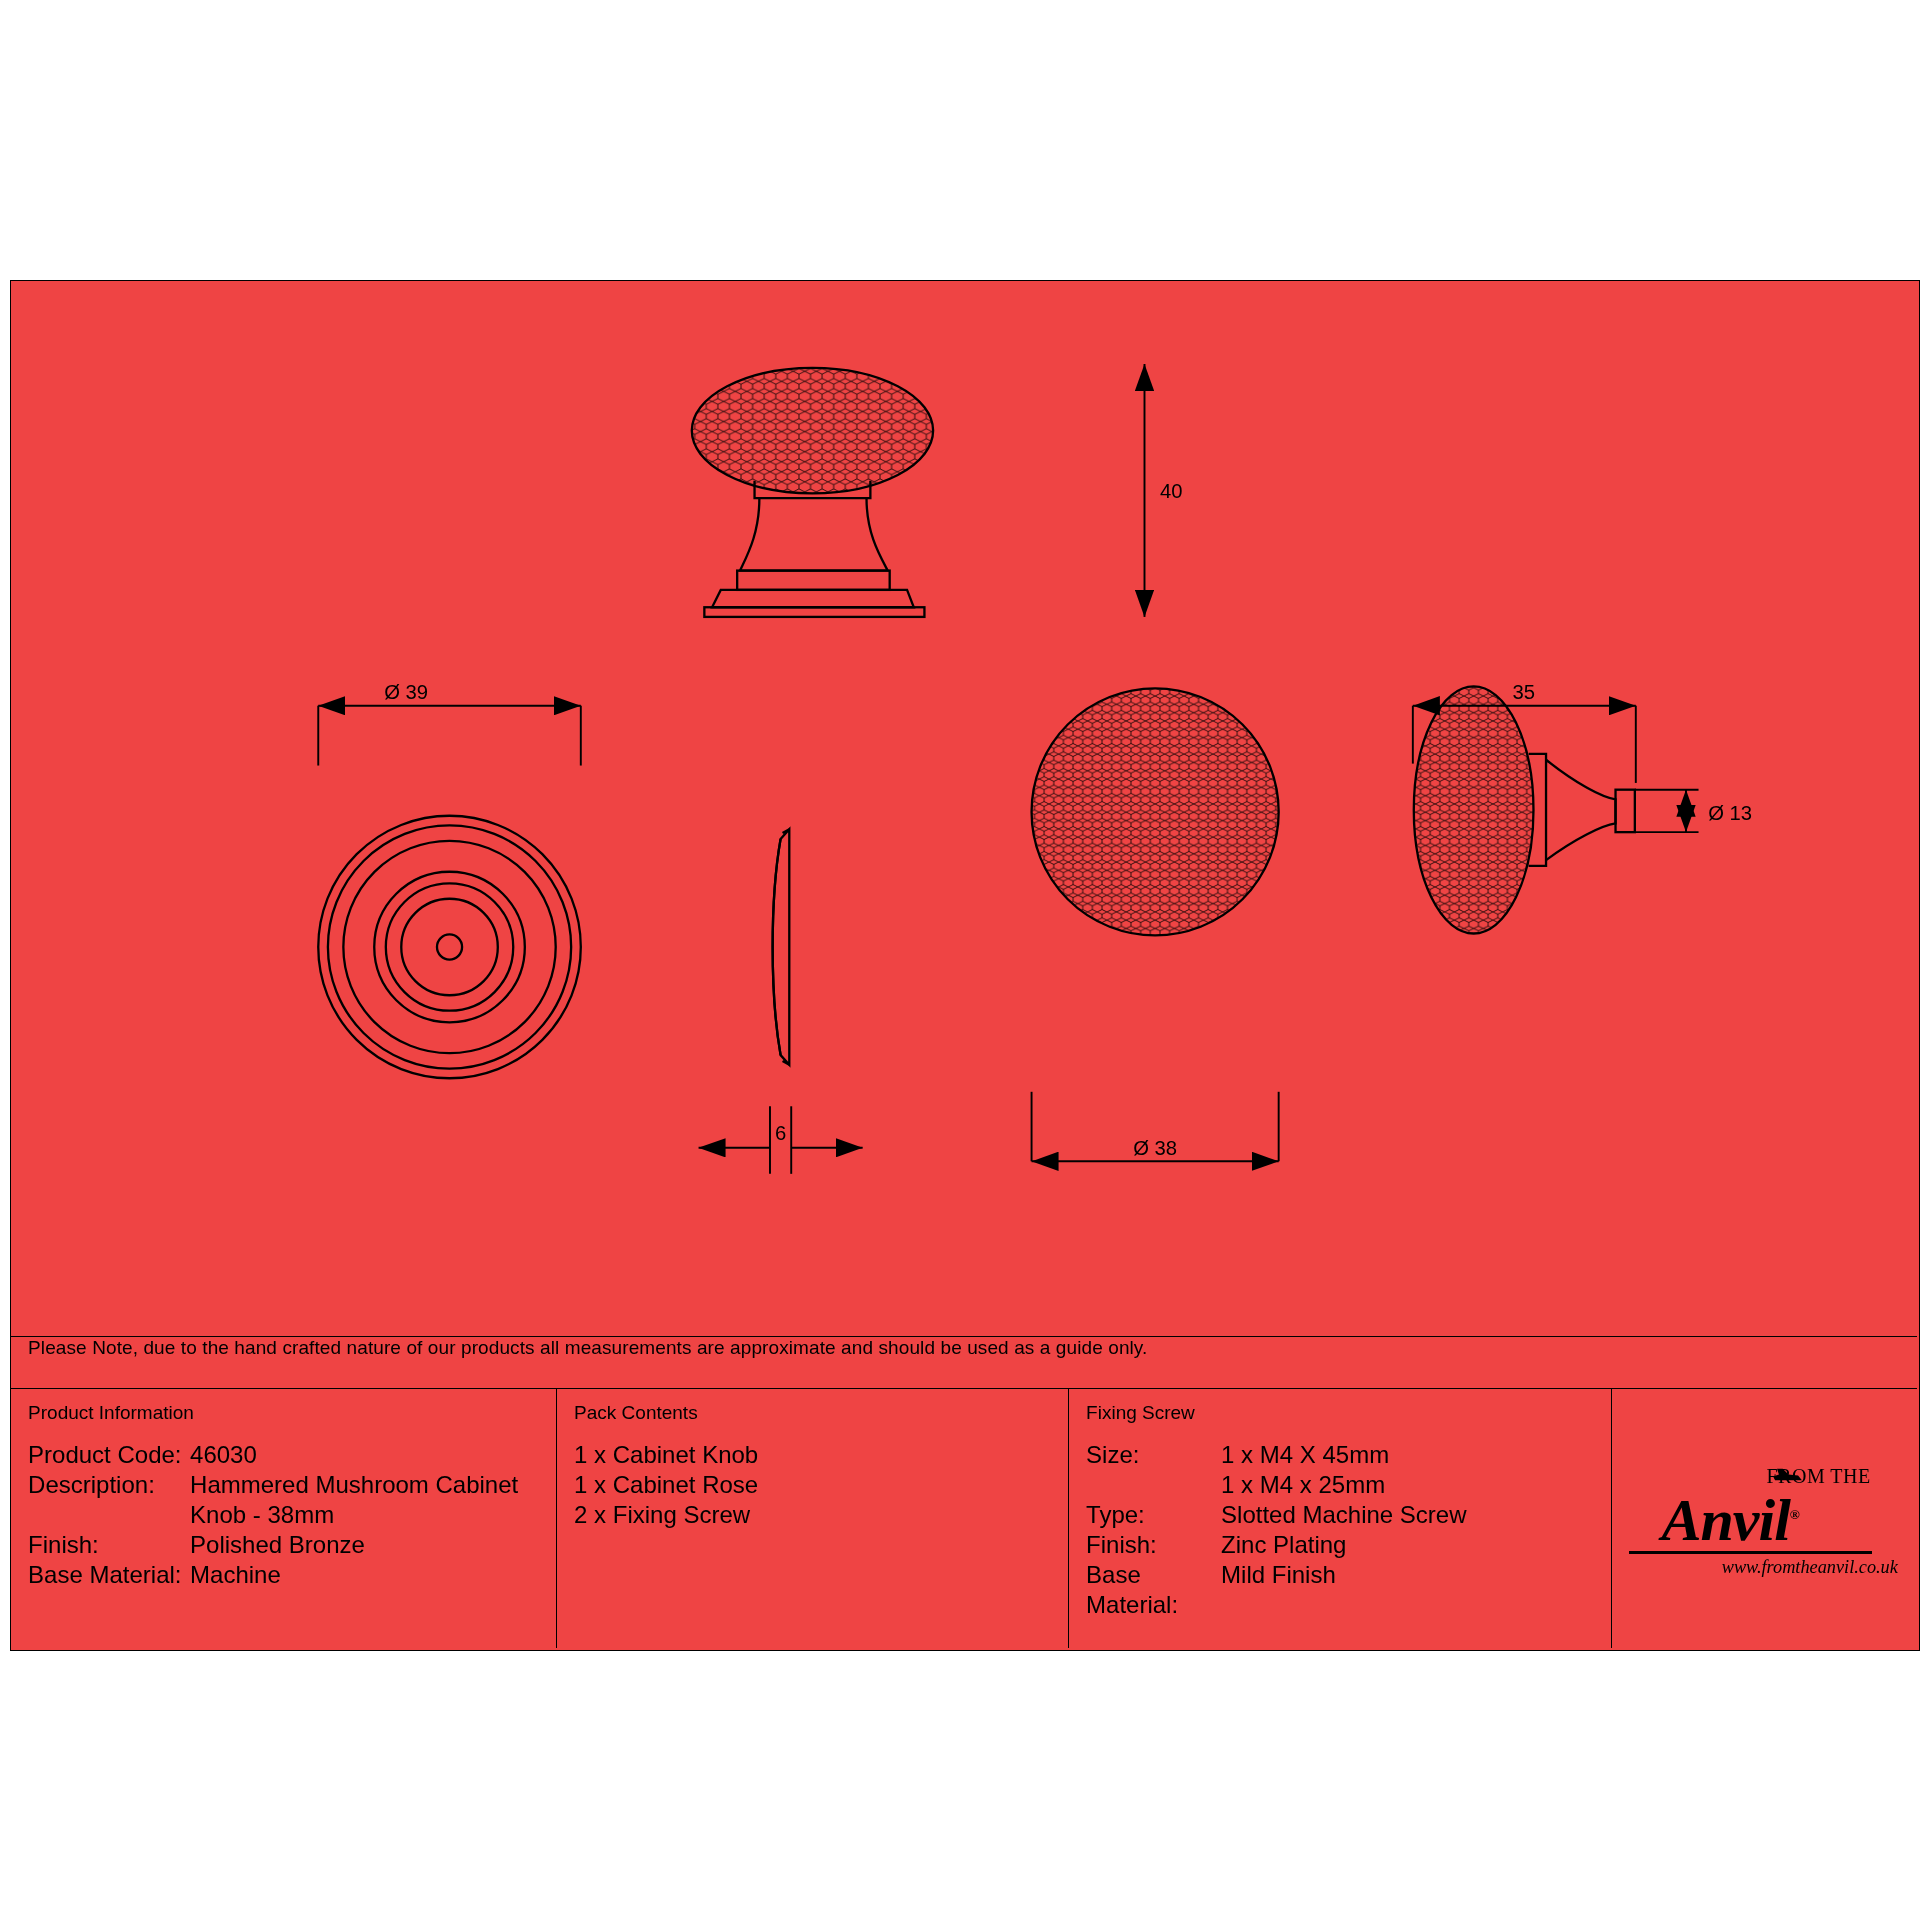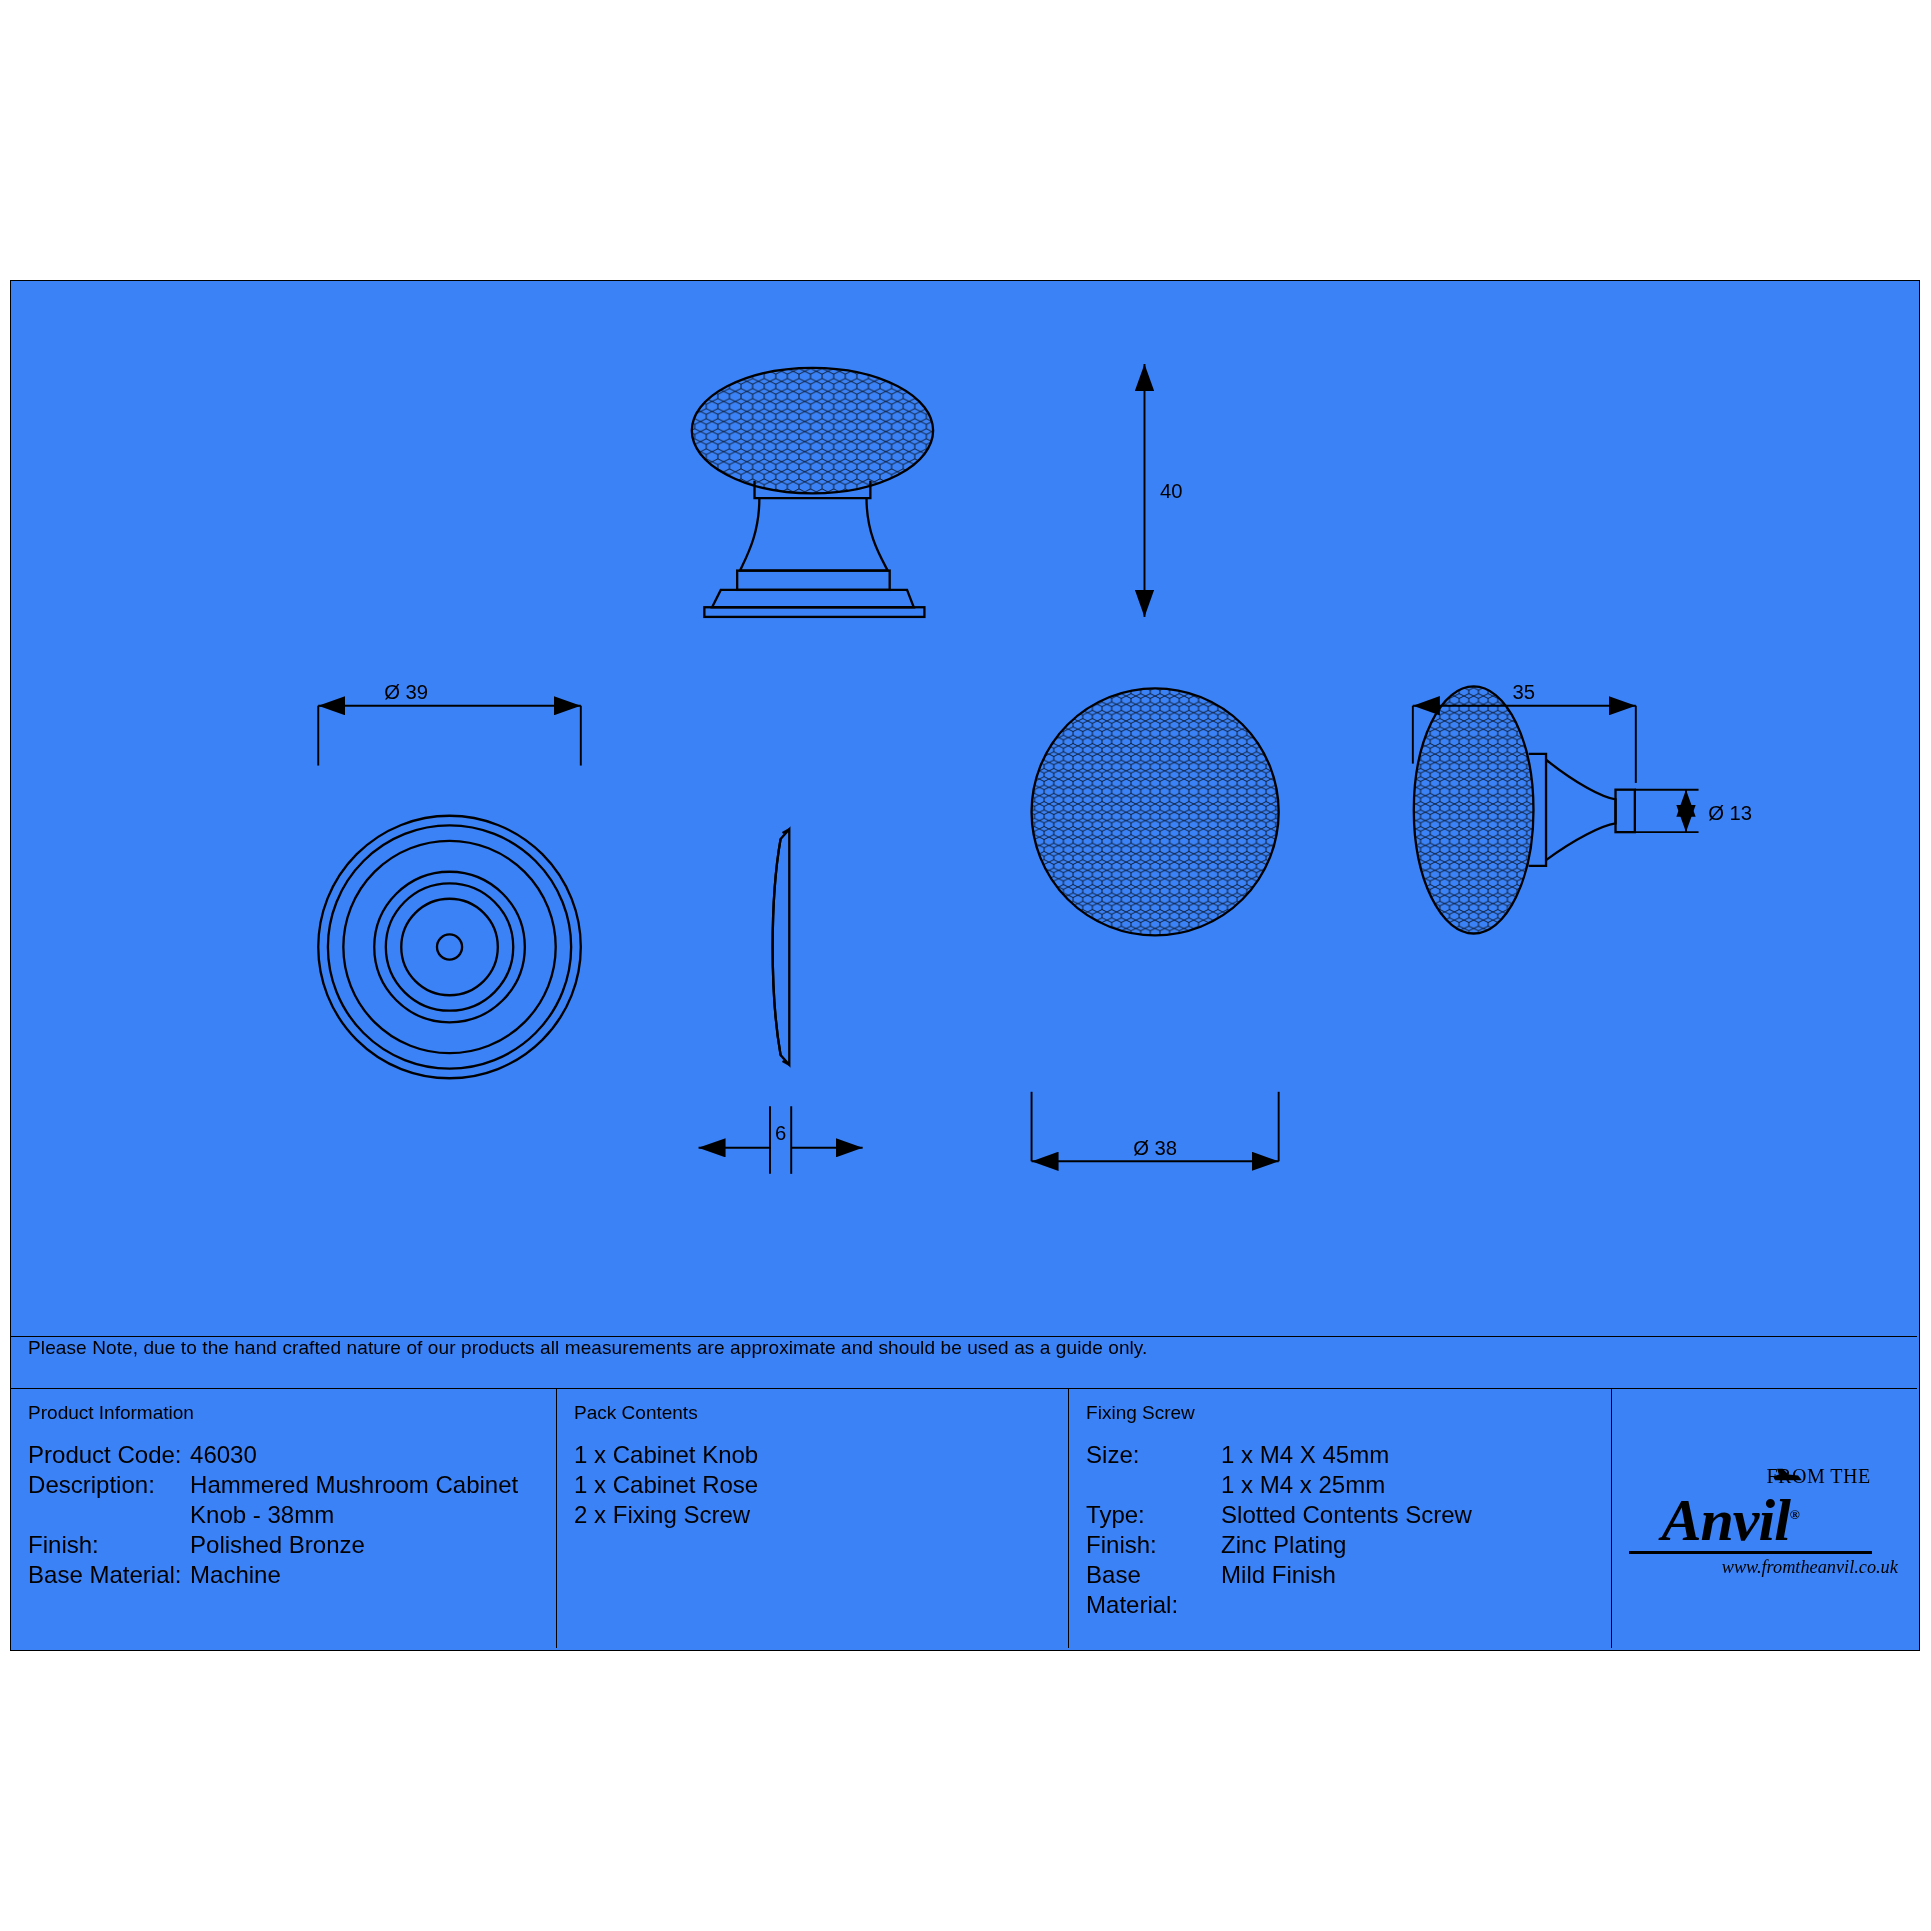--- a/index.html
+++ b/index.html
@@ -15,21 +15,21 @@
     overflow: hidden;
   }
   #sheet {
     position: absolute;
     left: 9.7px;
     top: 280px;
     width: 1910px;
     height: 1371px;
     border: 1.9px solid #000;
     box-sizing: border-box;
-    background: #3b82f6;
+    background: #ef4444;
   }
   .drawing-area {
     position: absolute;
     left: 0; top: 0;
     width: 1906px;
     height: 1055px;
   }
   svg.dwg { display:block; }
   .note-row {
     position: absolute;
@@ -315,21 +315,21 @@
         <div class="kv">
           <span class="k">Size:</span>
           <span class="v">1 x M4 X 45mm</span>
         </div>
         <div class="kv indent">
           <span class="k"></span>
           <span class="v">1 x M4 x 25mm</span>
         </div>
         <div class="kv">
           <span class="k">Type:</span>
-          <span class="v">Slotted Contents Screw</span>
+          <span class="v">Slotted Machine Screw</span>
         </div>
         <div class="kv">
           <span class="k">Finish:</span>
           <span class="v">Zinc Plating</span>
         </div>
         <div class="kv">
           <span class="k">Base Material:</span>
           <span class="v">Mild Finish</span>
         </div>
       </div>

